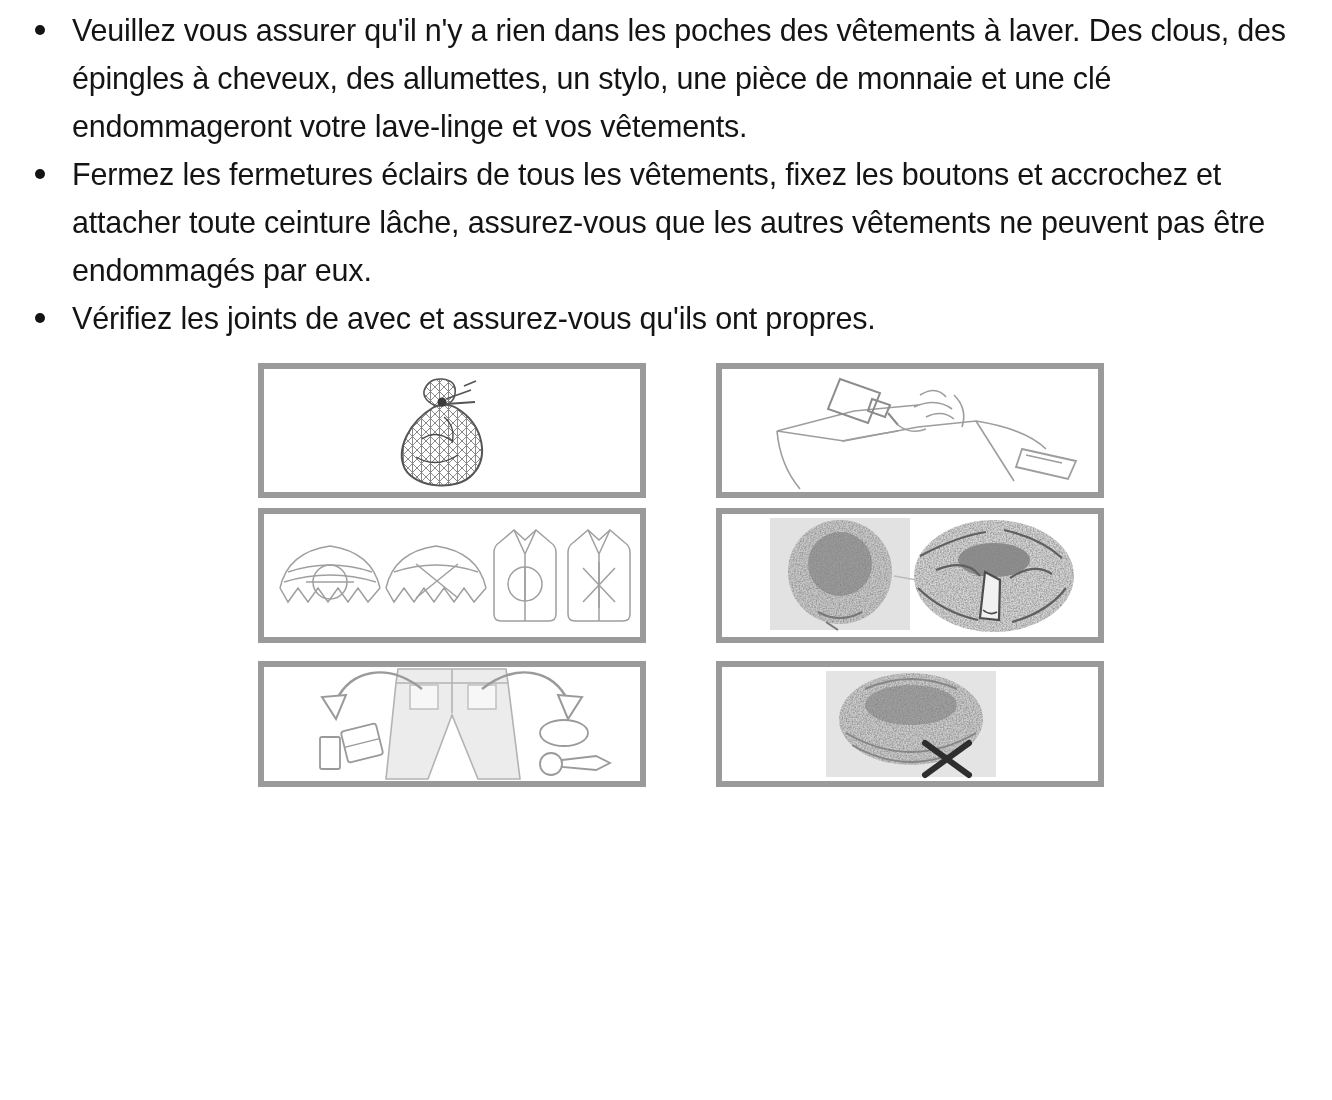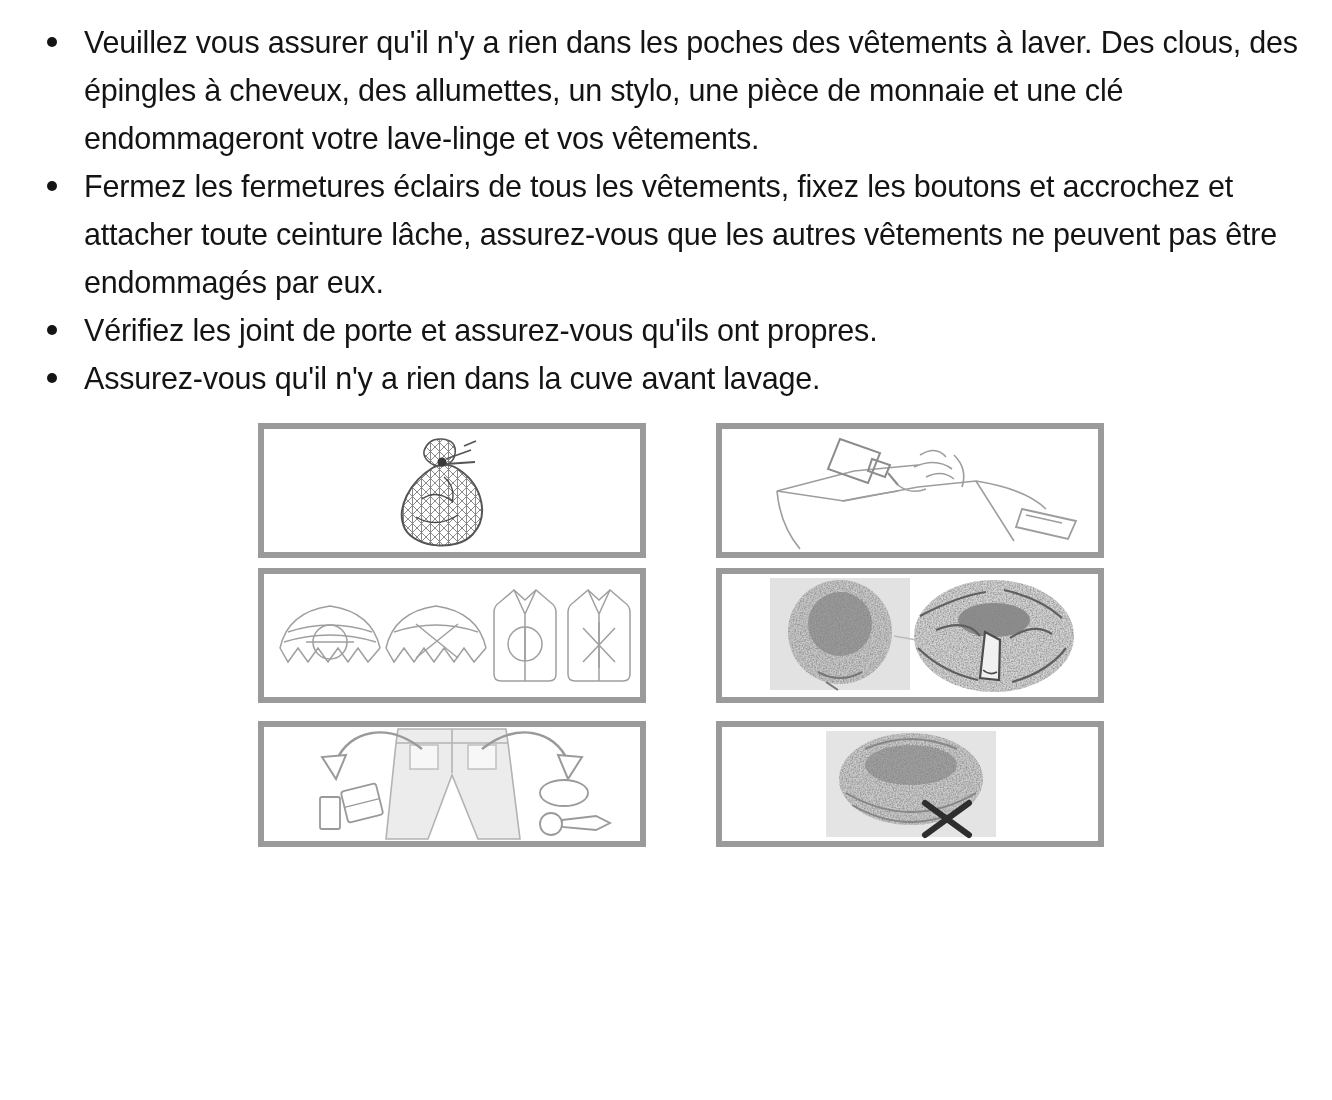--- a/index.html
+++ b/index.html
@@ -6,21 +6,21 @@
   .page{
     position:relative;
     width:1332px;height:1100px;
     background:#ffffff;
     font-family:"Liberation Sans",sans-serif;
     color:#141414;
     overflow:hidden;
   }
   ul.bullets{
     list-style:none;
-    margin:12px;
+    margin:0;
     padding:6px 0 0 33px;
   }
   ul.bullets li{
     position:relative;
     padding-left:39px;
     max-width:1250px;
     font-size:30.5px;
     line-height:48px;
     letter-spacing:-0.2px;
   }
@@ -52,22 +52,21 @@
   .figbox svg{display:block;}
 </style>
 </head>
 <body>
 
 <div class="page">
 
   <ul class="bullets">
     <li><span>Veuillez vous assurer qu'il n'y a rien dans les poches des vêtements à laver. Des clous, des épingles à cheveux, des allumettes, un stylo, une pièce de monnaie et une clé endommageront votre lave-linge et vos vêtements.</span></li>
     <li><span>Fermez les fermetures éclairs de tous les vêtements, fixez les boutons et accrochez et attacher toute ceinture lâche, assurez-vous que les autres vêtements ne peuvent pas être endommagés par eux.</span></li>
-    <li><span>Vérifiez les joint de porte et assurez-vous qu'ils ont propres.</span></li>
-    <li><span>Assurez-vous qu'il n'y a rien dans la cuve avant lavage.</span></li>
+    <li><span>Vérifiez les joints de avec et assurez-vous qu'ils ont propres.</span></li>
   </ul>
 
   <div class="figures">
 
     <div class="figcol">
 
       <div class="figbox r1">
         <svg width="376" height="123" viewBox="0 0 376 123">
           <defs>
             <pattern id="mesh" width="9" height="9" patternUnits="userSpaceOnUse">

